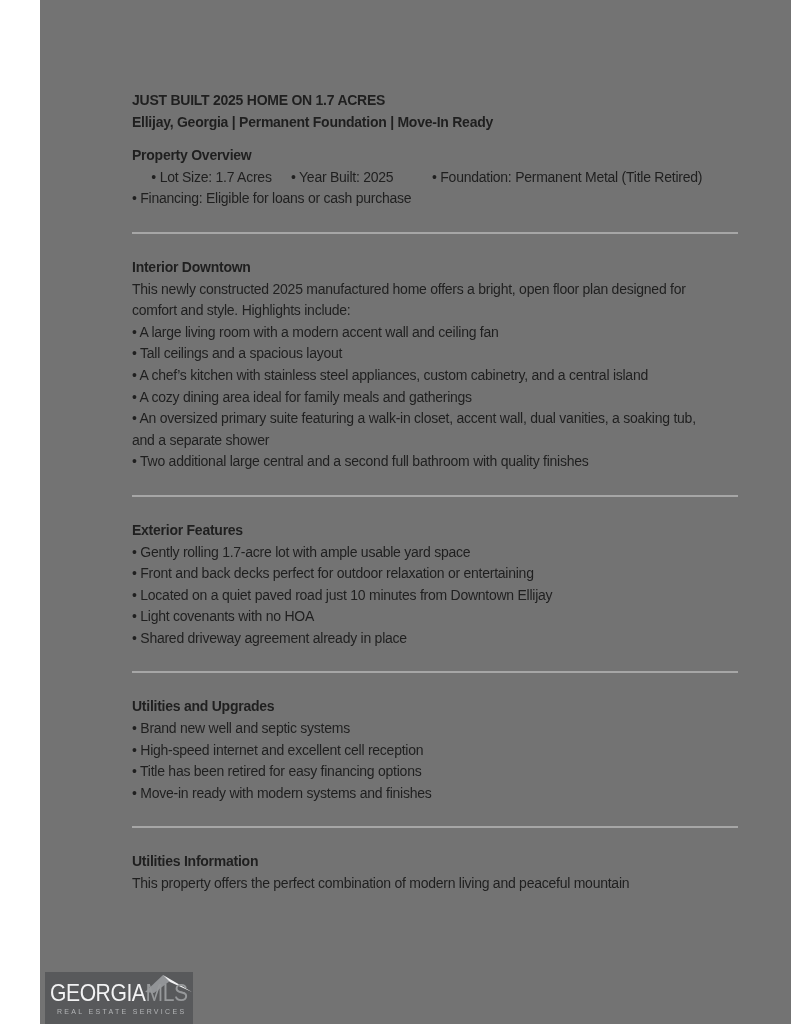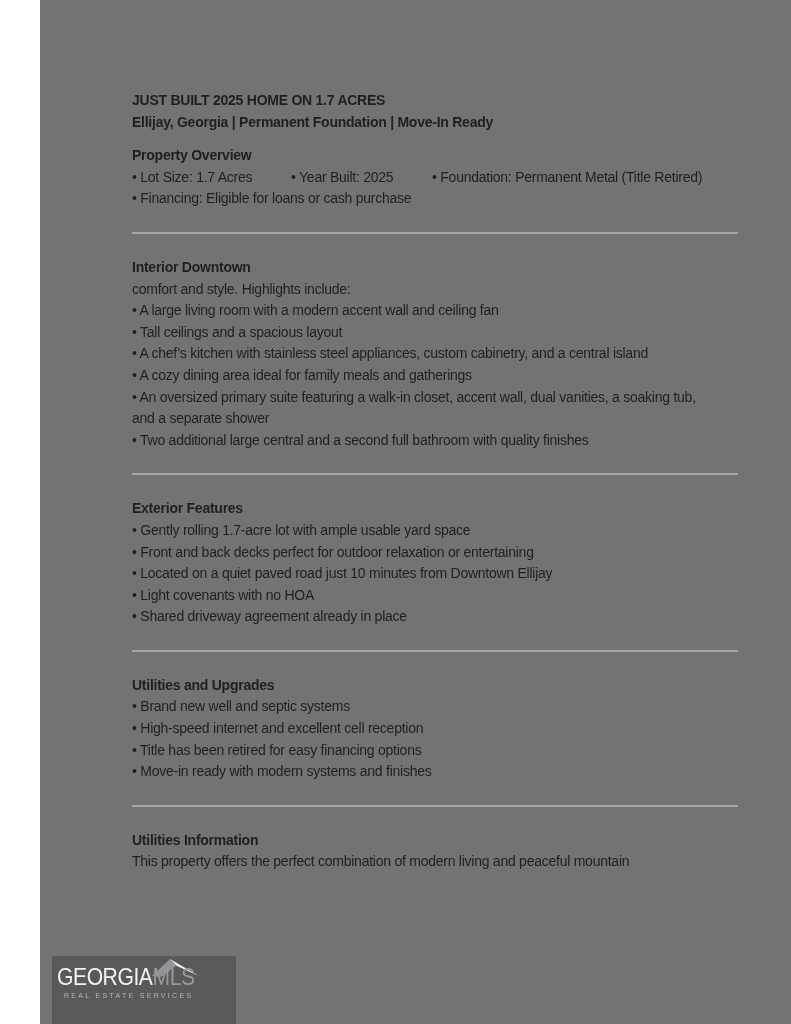--- a/index.html
+++ b/index.html
@@ -32,22 +32,22 @@
     width: 606px;
     background: #a6a6a6;
     margin: 22px 0 23px 0;
   }
   .col-row { margin: 0; white-space: nowrap; }
   .col-row span { display: inline-block; }
 
   
   .logo-box {
     position: absolute;
-    left: 12px; bottom: 0;
-    width: 148px; height: 68px; padding-left: 36px;
+    left: 5px; bottom: 0;
+    width: 148px; height: 52px;
   }
   .logo-roof { position: absolute; left: 0; top: 0; }
   .logo-brand {
     position: absolute;
     left: 5px; top: 7px;
     font-size: 24px;
     font-weight: 400;
     letter-spacing: -0.5px;
     transform: scaleX(0.88);
     transform-origin: left center;
@@ -64,24 +64,25 @@
 </head>
 <body>
 
 <div class="page">
 
   <div class="content" style="color: rgb(31, 31, 31);">
     <p class="doc-title">JUST BUILT 2025 HOME ON 1.7 ACRES</p>
     <p class="doc-subtitle">Ellijay, Georgia | Permanent Foundation | Move-In Ready</p>
     <div id="sections">
         <p class="section-heading">Property Overview</p>
-        <p class="col-row"><span style="min-width: 159px;">• Lot Size: 1.7 Acres</span><span style="min-width: 141px;">• Year Built: 2025</span><span>• Foundation: Permanent Metal (Title Retired)</span></p>
+        <p class="col-row"><span style="min-width: 159px; text-align: center;">• Lot Size: 1.7 Acres</span><span style="min-width: 141px;">• Year Built: 2025</span><span>• Foundation: Permanent Metal (Title Retired)</span></p>
         <p class="line">• Financing: Eligible for loans or cash purchase</p>
         <div class="divider" style="background: rgb(166, 166, 166);"></div>
         <p class="section-heading">Interior Downtown</p>
+        <p class="line">This newly constructed 2025 manufactured home offers a bright, open floor plan designed for</p>
         <p class="line">comfort and style. Highlights include:</p>
         <p class="line">• A large living room with a modern accent wall and ceiling fan</p>
         <p class="line">• Tall ceilings and a spacious layout</p>
         <p class="line">• A chef’s kitchen with stainless steel appliances, custom cabinetry, and a central island</p>
         <p class="line">• A cozy dining area ideal for family meals and gatherings</p>
         <p class="line">• An oversized primary suite featuring a walk-in closet, accent wall, dual vanities, a soaking tub,</p>
         <p class="line">and a separate shower</p>
         <p class="line">• Two additional large central and a second full bathroom with quality finishes</p>
         <div class="divider" style="background: rgb(166, 166, 166);"></div>
         <p class="section-heading">Exterior Features</p>

